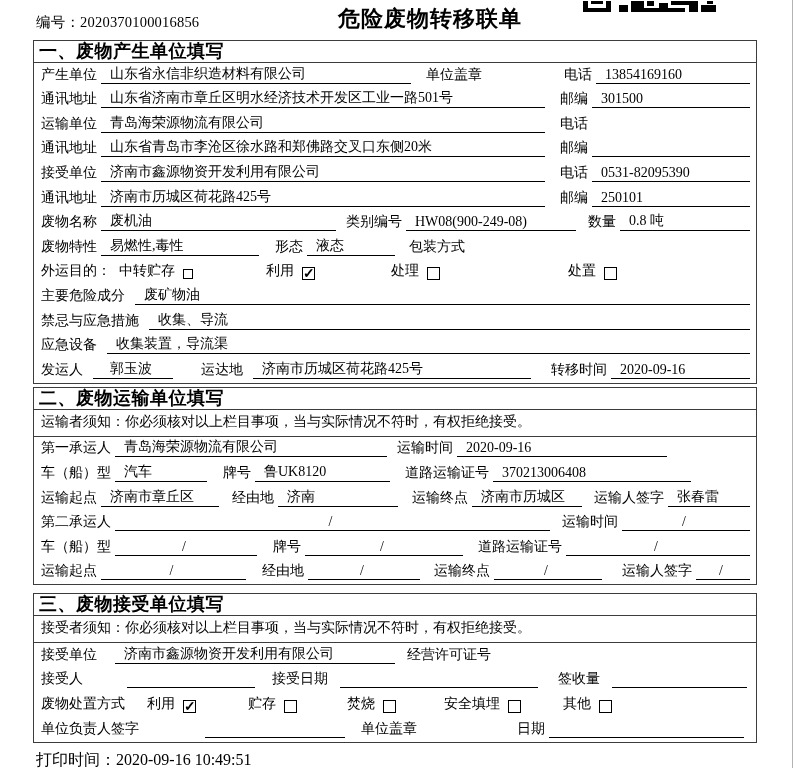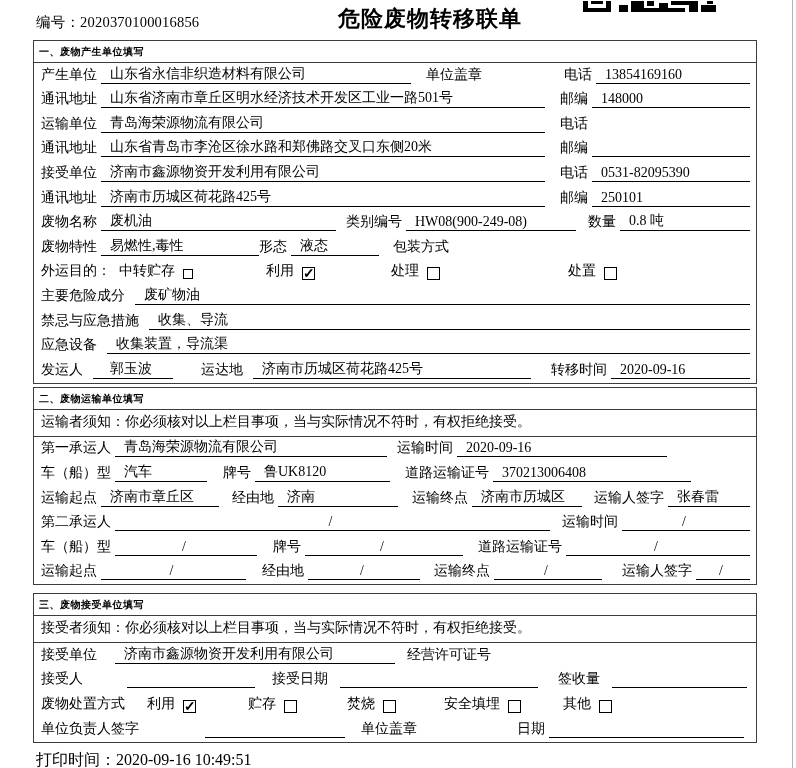--- a/index.html
+++ b/index.html
@@ -15,21 +15,21 @@
   .hdr { position:relative; height:40px; }
   .doc-no { position:absolute; left:36px; top:13px; font-size:14.5px; letter-spacing:.2px; }
   .doc-title { position:absolute; left:338px; top:4px; font-size:22px; font-weight:bold; letter-spacing:1px; }
   .qr { position:absolute; left:583px; top:0; }
 
   
   .box { border:1.6px solid #3c3c3c; margin-left:33px; width:724px; background:#fff; }
   .box1 { margin-bottom:3px; }
   .box2 { margin-bottom:8px; }
   .box-title {
-    font-weight:bold; font-size:10px; height:22px; line-height:21px;
+    font-weight:bold; font-size:18px; height:22px; line-height:21px;
     padding-left:5px; border-bottom:1.6px solid #3c3c3c; letter-spacing:.5px;font-family:Liberation Serif, serif;
   }
   .row {
     display:flex; align-items:flex-end; height:24.6px;
     padding:0 6px 4px 7px; white-space:nowrap; overflow:hidden;
   }
   .notice-row { height:27px; border-bottom:1.6px solid #3c3c3c; padding-bottom:5px; }
   .lbl { flex:none; }
   .val { border-bottom:1px solid #000; padding:0 4px 0 9px; margin-left:4px; min-height:17px; }
   .fill { flex:1; }
@@ -79,21 +79,21 @@
     <span class="val" style="width:310px;">山东省永信非织造材料有限公司</span>
     <span class="lbl" style="margin-left:15px;">单位盖章</span>
     <span class="lbl" style="margin-left:82px;">电话</span>
     <span class="val fill">13854169160</span>
   </div>
 
   <div class="row">
     <span class="lbl">通讯地址</span>
     <span class="val" style="width:444px;">山东省济南市章丘区明水经济技术开发区工业一路501号</span>
     <span class="lbl" style="margin-left:15px;">邮编</span>
-    <span class="val fill">148000</span>
+    <span class="val fill">301500</span>
   </div>
 
   <div class="row">
     <span class="lbl">运输单位</span>
     <span class="val" style="width:444px;">青岛海荣源物流有限公司</span>
     <span class="lbl" style="margin-left:15px;">电话</span>
   </div>
 
   <div class="row">
     <span class="lbl">通讯地址</span>
@@ -121,21 +121,21 @@
     <span class="val" style="width:235px;">废机油</span>
     <span class="lbl" style="margin-left:10px;">类别编号</span>
     <span class="val" style="width:170px;">HW08(900-249-08)</span>
     <span class="lbl" style="margin-left:12px;">数量</span>
     <span class="val fill">0.8 吨</span>
   </div>
 
   <div class="row">
     <span class="lbl">废物特性</span>
     <span class="val" style="width:158px;">易燃性,毒性</span>
-    <span class="lbl" style="">形态</span>
+    <span class="lbl" style="margin-left:16px;">形态</span>
     <span class="val" style="width:88px;">液态</span>
     <span class="lbl" style="margin-left:14px;">包装方式</span>
   </div>
 
   <div class="row">
     <span class="lbl">外运目的：</span>
     <span class="lbl" style="margin-left:8px;">中转贮存</span>
     <span class="cb small"></span>
     <span class="lbl" style="margin-left:73px;">利用</span>
     <span class="cb checked"></span>

